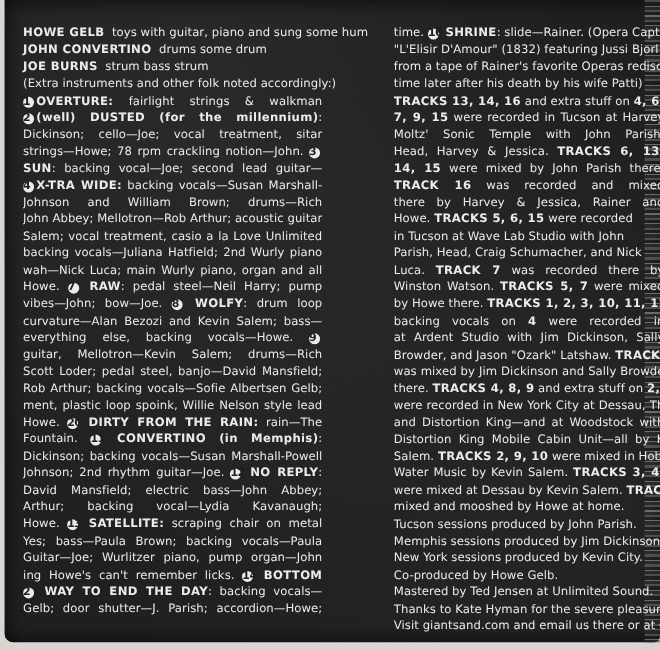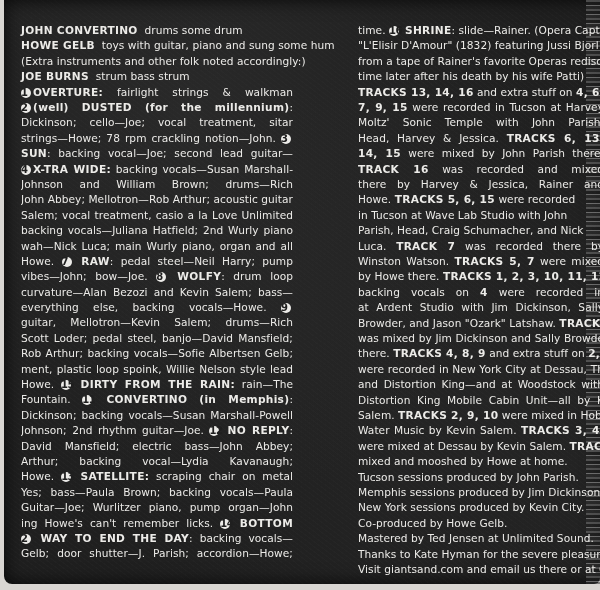--- a/index.html
+++ b/index.html
@@ -72,45 +72,45 @@
     letter-spacing: -0.5px;
   }
 </style>
 </head>
 <body>
 
 <div class="page">
   <div class="right-edge"></div>
 
   <div class="col col-left">
+    <span class="line"><b>HOWE GELB</b>&nbsp; <span>toys with guitar, piano and sung some hum</span></span>
     <span class="line"><b>JOHN CONVERTINO</b>&nbsp; <span>drums some drum</span></span>
-    <span class="line"><b>HOWE GELB</b>&nbsp; <span>toys with guitar, piano and sung some hum</span></span>
+    <span class="line"><b>JOE BURNS</b>&nbsp; <span>strum bass strum</span></span>
     <span class="line">(Extra instruments and other folk noted accordingly:)</span>
-    <span class="line"><b>JOE BURNS</b>&nbsp; <span>strum bass strum</span></span>
     <div id="left-lines">
         <span class="jl"><span class="num">1</span><b>OVERTURE:</b><span> fairlight strings &amp; walkman capture—Howe.</span></span>
         <span class="jl"><span class="num">2</span><b>(well) DUSTED (for the millennium)</b><span>: Mellotron—Jim</span></span>
         <span class="jl"><span>Dickinson; cello—Joe; vocal treatment, sitar guitar, fairlight</span></span>
         <span class="jl"><span>strings—Howe; 78 rpm crackling notion—John. </span><span class="num">3</span></span>
         <span class="jl"><b>SUN</b><span>: backing vocal—Joe; second lead guitar—Kevin Salem.</span></span>
         <span class="jl"><span class="num">4</span><b>X-TRA WIDE:</b><span> backing vocals—Susan Marshall-Powell, Jackie</span></span>
         <span class="jl"><span>Johnson and William Brown; drums—Rich Mercurio; bass—</span></span>
         <span class="jl"><span>John Abbey; Mellotron—Rob Arthur; acoustic guitar—Kevin</span></span>
         <span class="jl"><span>Salem; vocal treatment, casio a la Love Unlimited Orchestral</span></span>
         <span class="jl"><span>backing vocals—Juliana Hatfield; 2nd Wurly piano with wah</span></span>
         <span class="jl"><span>wah—Nick Luca; main Wurly piano, organ and all that clicking—</span></span>
         <span class="jl"><span>Howe. </span><span class="num">7</span><b> RAW</b><span>: pedal steel—Neil Harry; pump organ—Howe;</span></span>
         <span class="jl"><span>vibes—John; bow—Joe. </span><span class="num">8</span><b> WOLFY</b><span>: drum loop assembly and</span></span>
         <span class="jl"><span>curvature—Alan Bezozi and Kevin Salem; bass—John Abbey;</span></span>
         <span class="jl"><span>everything else, backing vocals—Howe. </span><span class="num">9</span></span>
         <span class="jl"><span>guitar, Mellotron—Kevin Salem; drums—Rich Mercurio; bass—</span></span>
         <span class="jl"><span>Scott Loder; pedal steel, banjo—David Mansfield; B-3 organ—</span></span>
         <span class="jl"><span>Rob Arthur; backing vocals—Sofie Albertsen Gelb; vocal treat-</span></span>
         <span class="jl"><span>ment, plastic loop spoink, Willie Nelson style lead guitar—</span></span>
-        <span class="jl"><span>Howe. </span><span class="num">15</span><b> DIRTY FROM THE RAIN:</b><span> rain—The Ardent Studio</span></span>
+        <span class="jl"><span>Howe. </span><span class="num">20</span><b> DIRTY FROM THE RAIN:</b><span> rain—The Ardent Studio</span></span>
         <span class="jl"><span>Fountain. </span><span class="num">11</span><b> CONVERTINO (in Memphis)</b><span>: piano, organ—Jim</span></span>
         <span class="jl"><span>Dickinson; backing vocals—Susan Marshall-Powell and Jackie</span></span>
         <span class="jl"><span>Johnson; 2nd rhythm guitar—Joe. </span><span class="num">12</span><b> NO REPLY</b><span>: pedal steel—</span></span>
         <span class="jl"><span>David Mansfield; electric bass—John Abbey; Farfisa organ—Rob</span></span>
         <span class="jl"><span>Arthur; backing vocal—Lydia Kavanaugh; Mellotron strings—</span></span>
         <span class="jl"><span>Howe. </span><span class="num">13</span><b> SATELLITE:</b><span> scraping chair on metal porch loop—</span></span>
         <span class="jl"><span>Yes; bass—Paula Brown; backing vocals—Paula and Joe; 2nd</span></span>
         <span class="jl"><span>Guitar—Joe; Wurlitzer piano, pump organ—John Parish mock-</span></span>
         <span class="jl"><span>ing Howe's can't remember licks. </span><span class="num">14</span><b> BOTTOM LINE MAN.</b></span>
         <span class="jl"><span class="num">2</span><b> WAY TO END THE DAY</b><span>: backing vocals—Sofie Albertsen</span></span>

